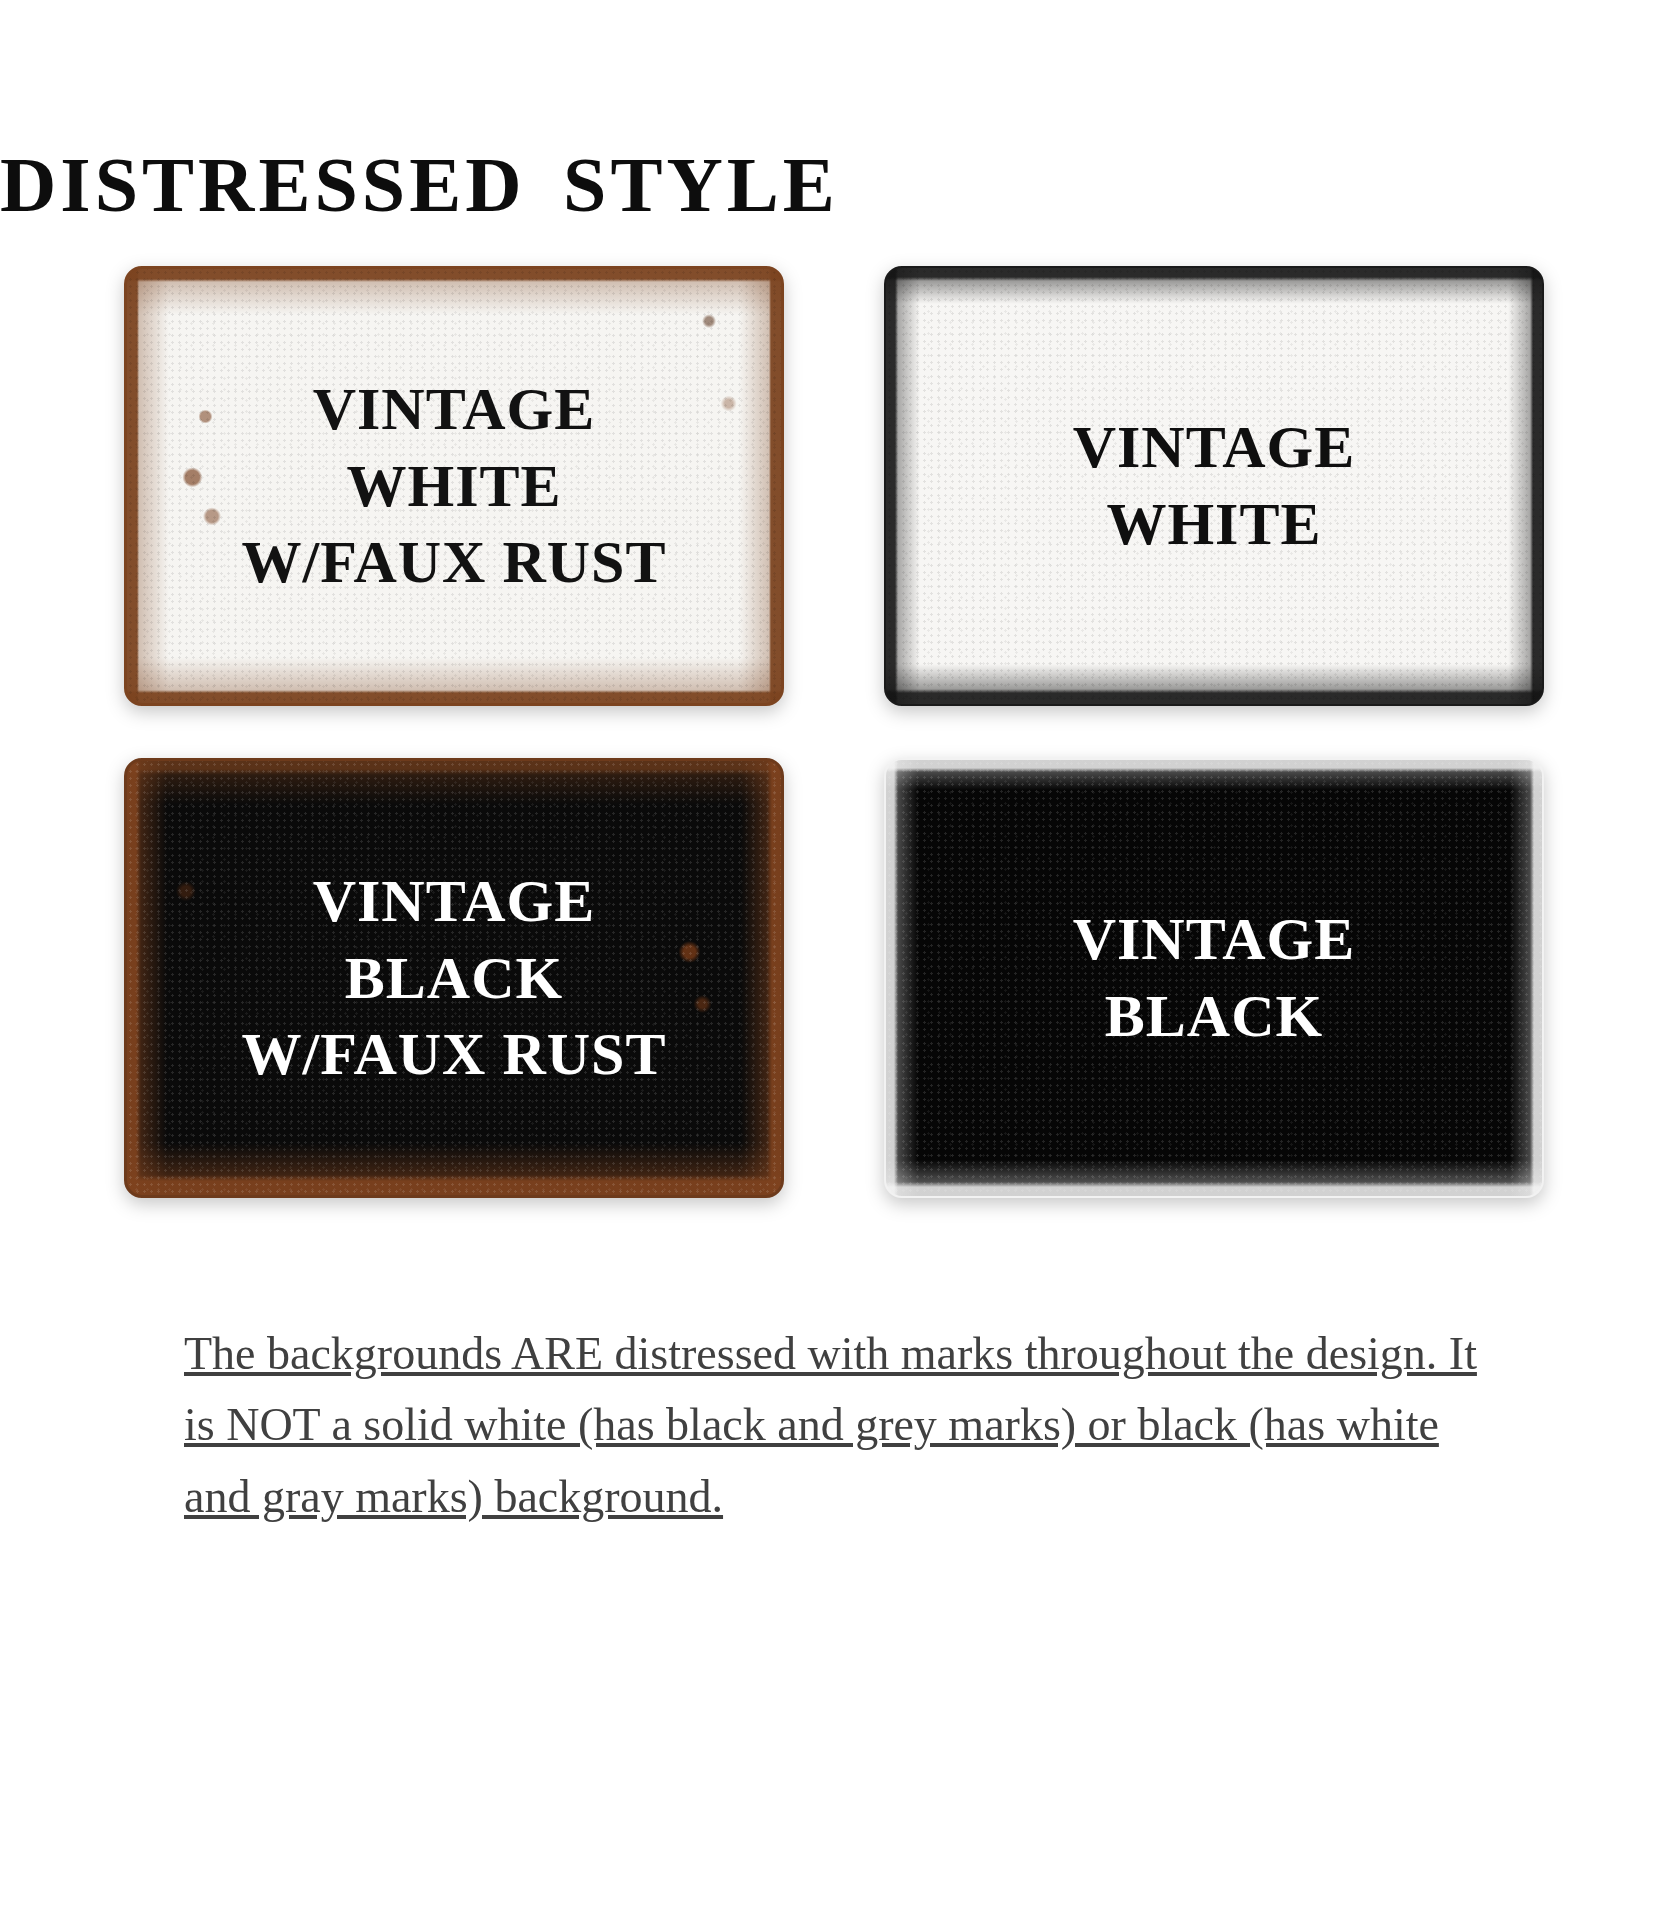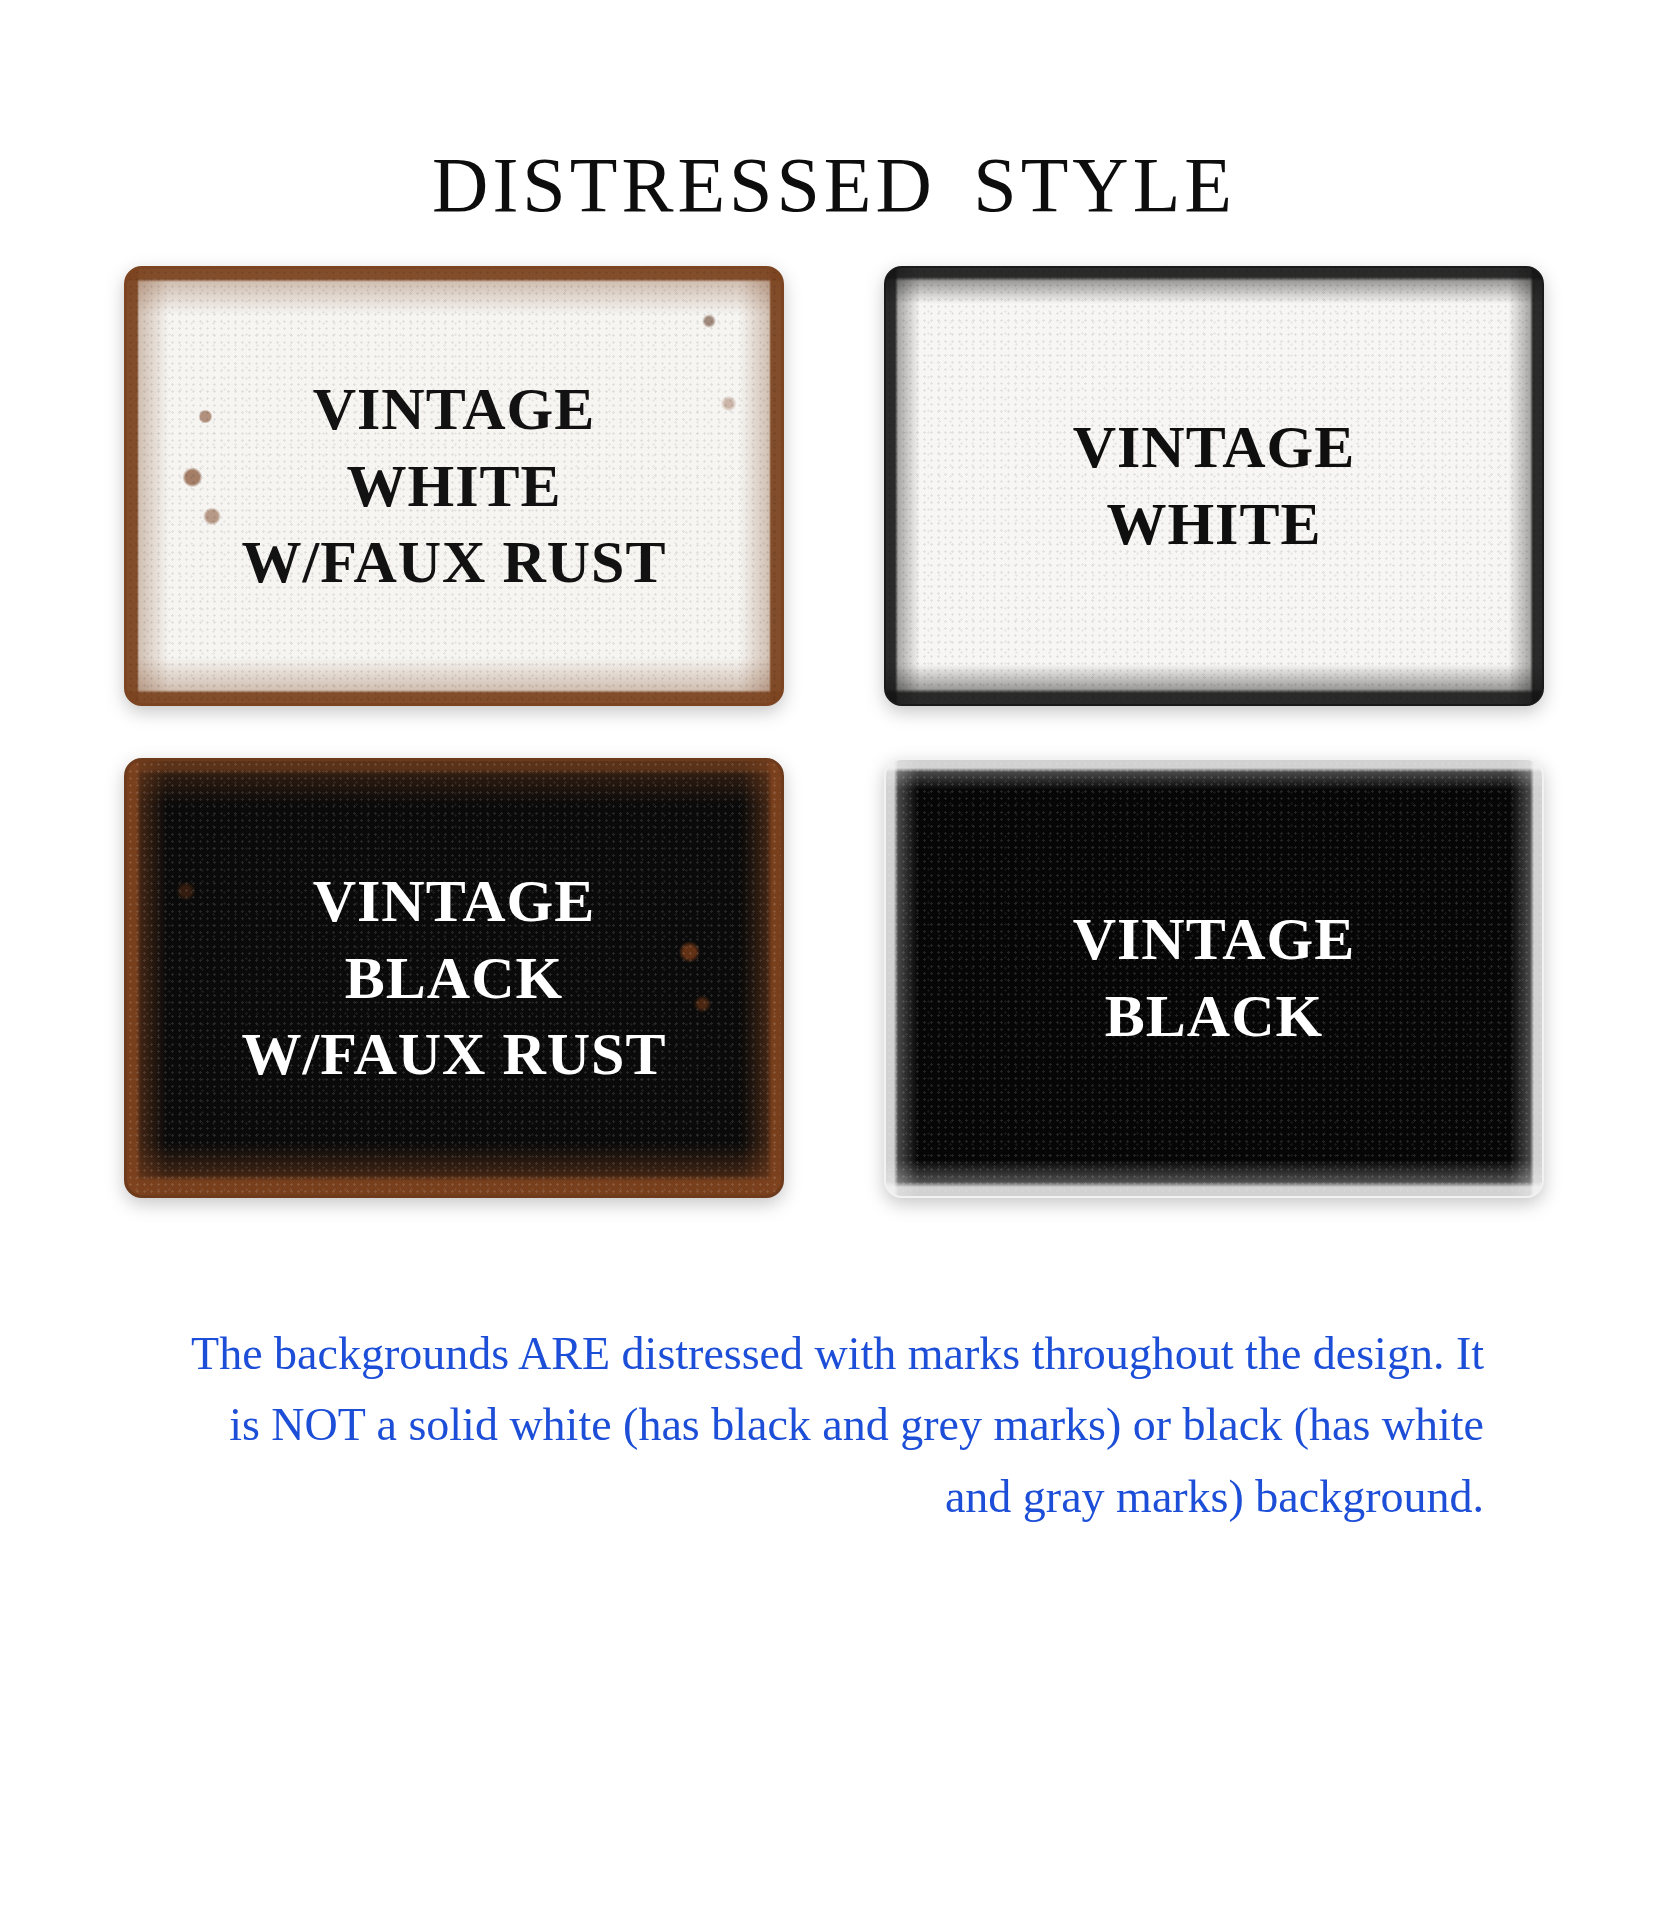--- a/index.html
+++ b/index.html
@@ -18,23 +18,22 @@
 
   .page {
     width: 1668px;
     height: 1932px;
     box-sizing: border-box;
     padding: 0;
     position: relative;
   }
 
   .title {
-    text-align: center;
-    font-family: "Liberation Serif", serif;
-    font-weight: normal;
+    font-family: "Liberation Serif", serif;
+    font-weight: bold;
     font-size: 78px;
     letter-spacing: 4px;
     word-spacing: 14px;
     margin-top: 140px;
     color: #0d0d0d;
   }
 
   .grid {
     margin: 36px auto 0 auto;
     width: 1420px;
@@ -141,27 +140,28 @@
   .sign-black-rust .texture {
     opacity: 0.22;
     background-image:
       radial-gradient(rgba(255,255,255,0.55) 1px, transparent 1.4px),
       radial-gradient(rgba(255,255,255,0.3) 1px, transparent 1.4px);
   }
 
   .note {
     width: 1420px;
     margin: 120px auto 0 auto;
-    text-align: right;
+    text-align: left;
     font-family: "Liberation Serif", serif;
     font-size: 46px;
     line-height: 1.55;
-    color: #1d4ed8;
+    color: #404040;
     padding: 0 60px;
     box-sizing: border-box;
+    text-decoration: underline;
   }
 </style>
 </head>
 <body>
 
 <div class="page">
 
   <div class="title">DISTRESSED  STYLE</div>
 
   <div class="grid">

